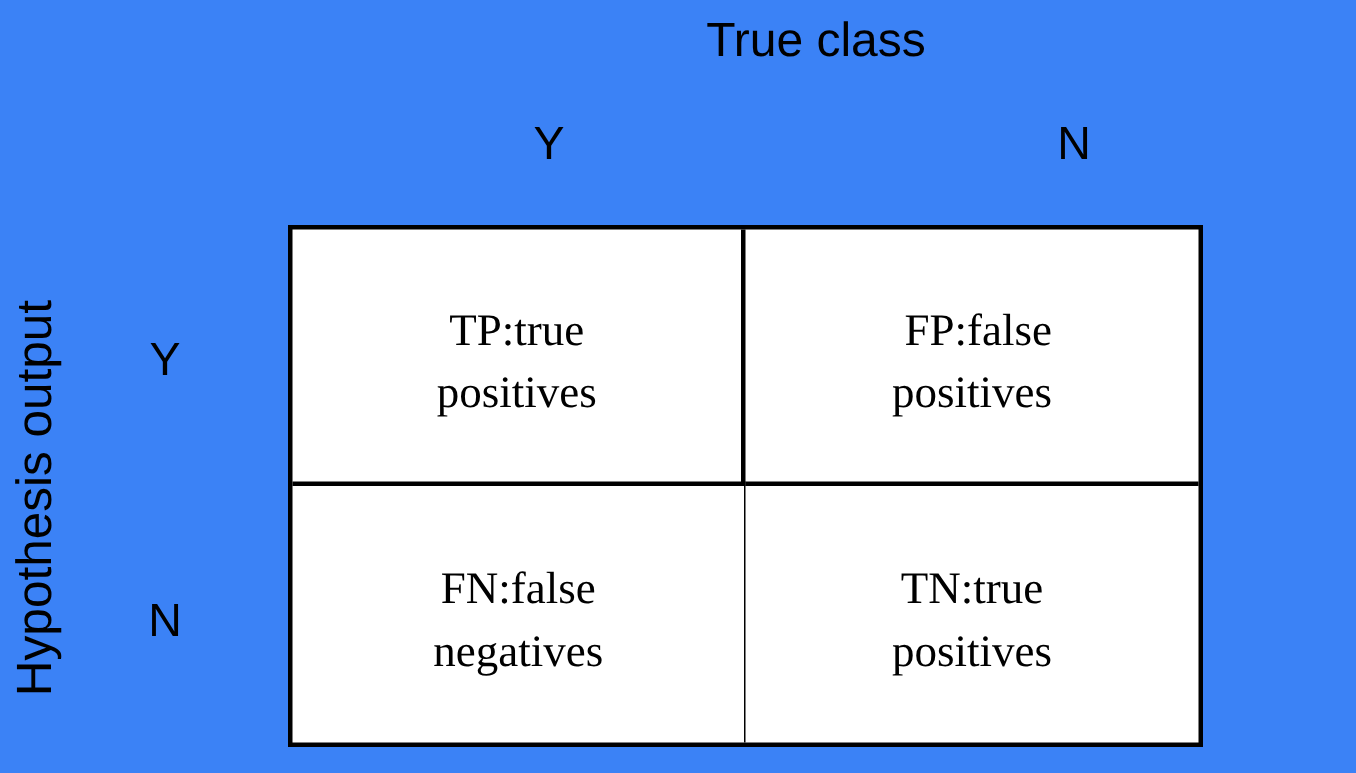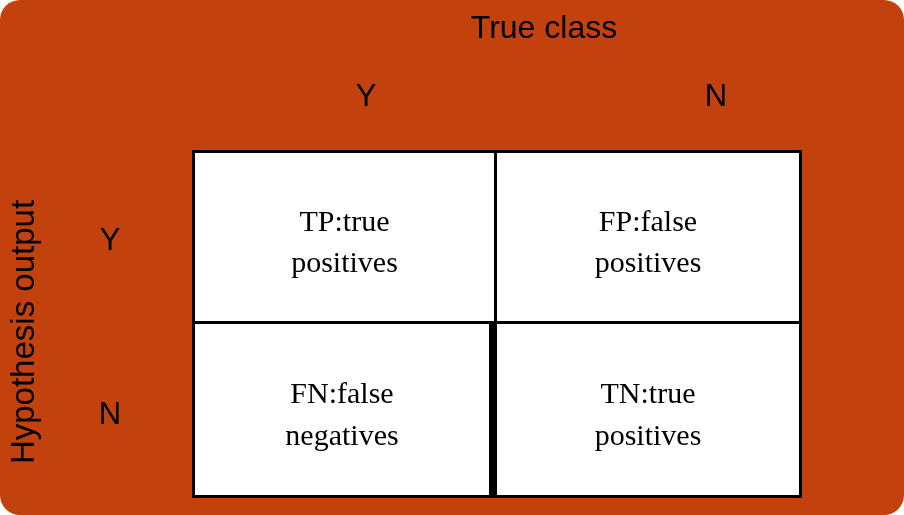--- a/index.html
+++ b/index.html
@@ -4,25 +4,24 @@
 <style>
   html, body {
     margin: 0;
     padding: 0;
     background: #ffffff;
   }
   .canvas {
     position: relative;
     width: 904px;
     height: 515px;
-    background: #c2410c;
+    background: #3b82f6;
     overflow: hidden;
     font-family: "Liberation Sans", sans-serif;
     color: #000000;
-    border-radius: 20px;
   }
   .title {
     position: absolute;
     left: 544px;
     top: 27px;
     transform: translate(-50%, -50%);
     font-size: 32px;
     white-space: nowrap;
   }
   .col-header {
@@ -68,22 +67,22 @@
     justify-content: center;
     text-align: center;
     font-family: "Liberation Serif", serif;
     font-size: 30px;
     line-height: 1.38;
     white-space: pre-line;
     box-sizing: border-box;
     padding-top: 8px;
   }
   .cell.c00 { border-right: 3px solid #000000; border-bottom: 3px solid #000000; }
-  .cell.c01 { border-bottom: 3px solid #000000; }
-  .cell.c10 { border-right: 8px solid #000000; }
+  .cell.c01 { border-bottom: 3px solid #000000; text-align: right; }
+  .cell.c10 { border-right: 1px solid #000000; }
 </style>
 </head>
 <body>
 
 <div class="canvas">
 
   <div class="title">True class</div>
 
   <div class="col-header col-y">Y</div>
 

